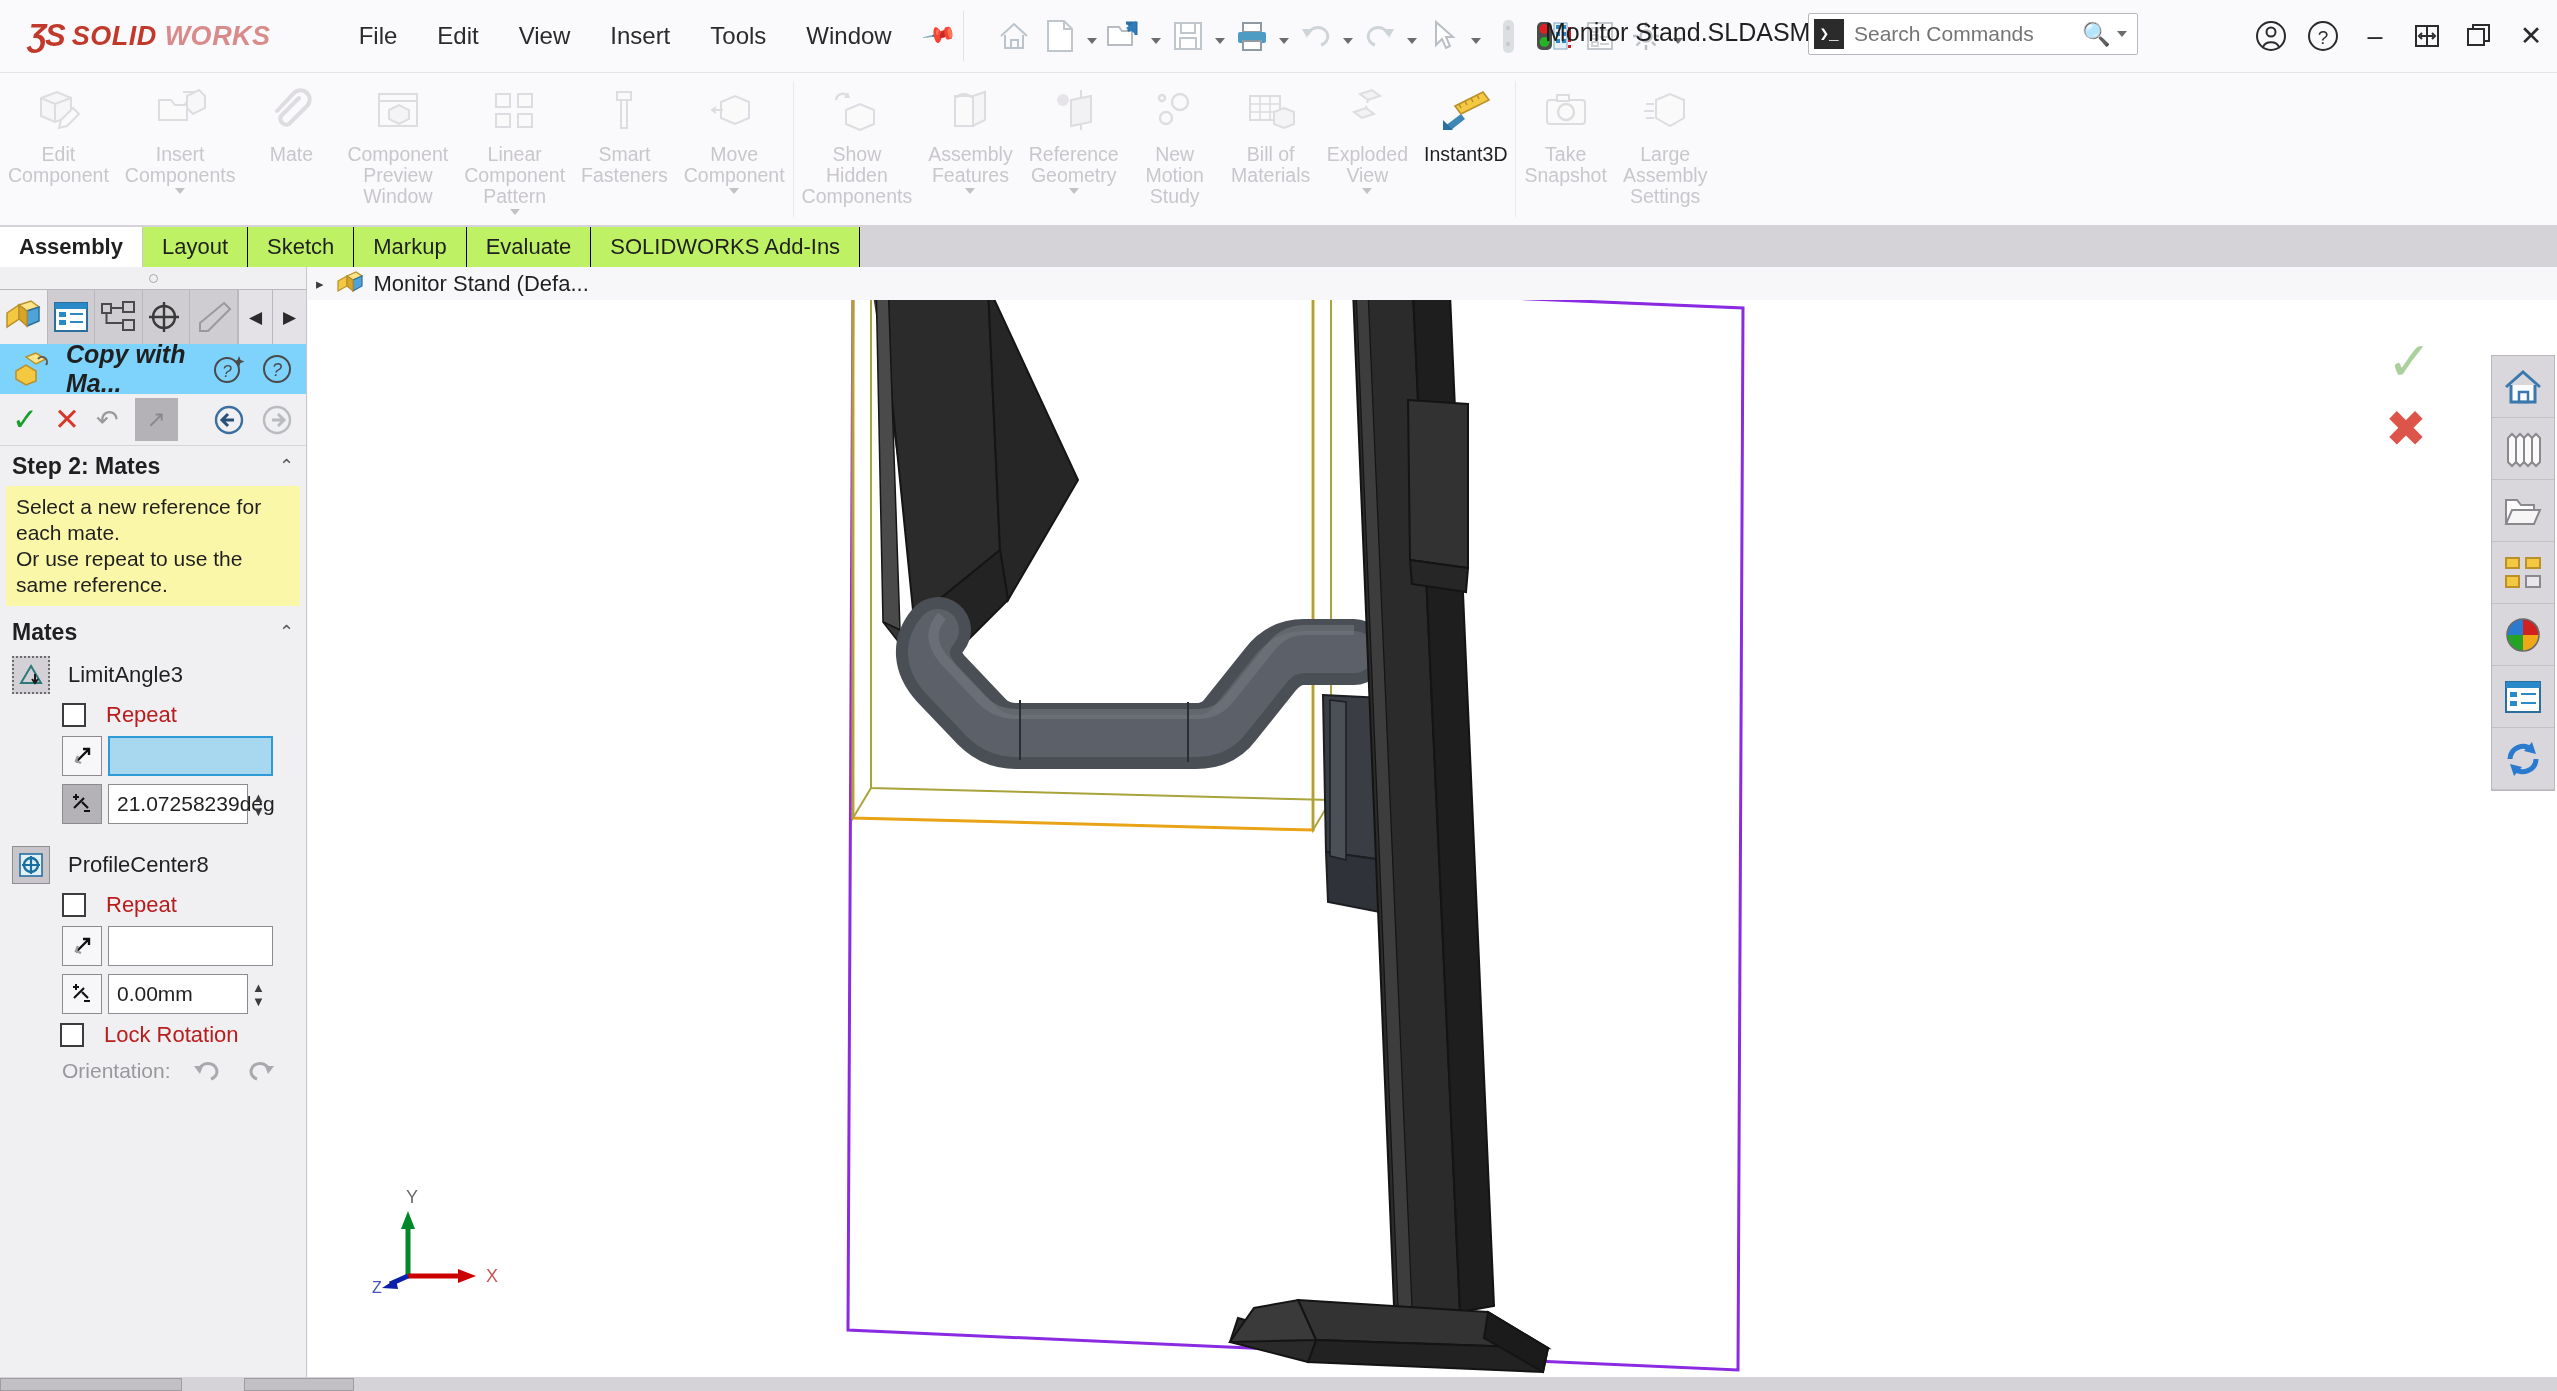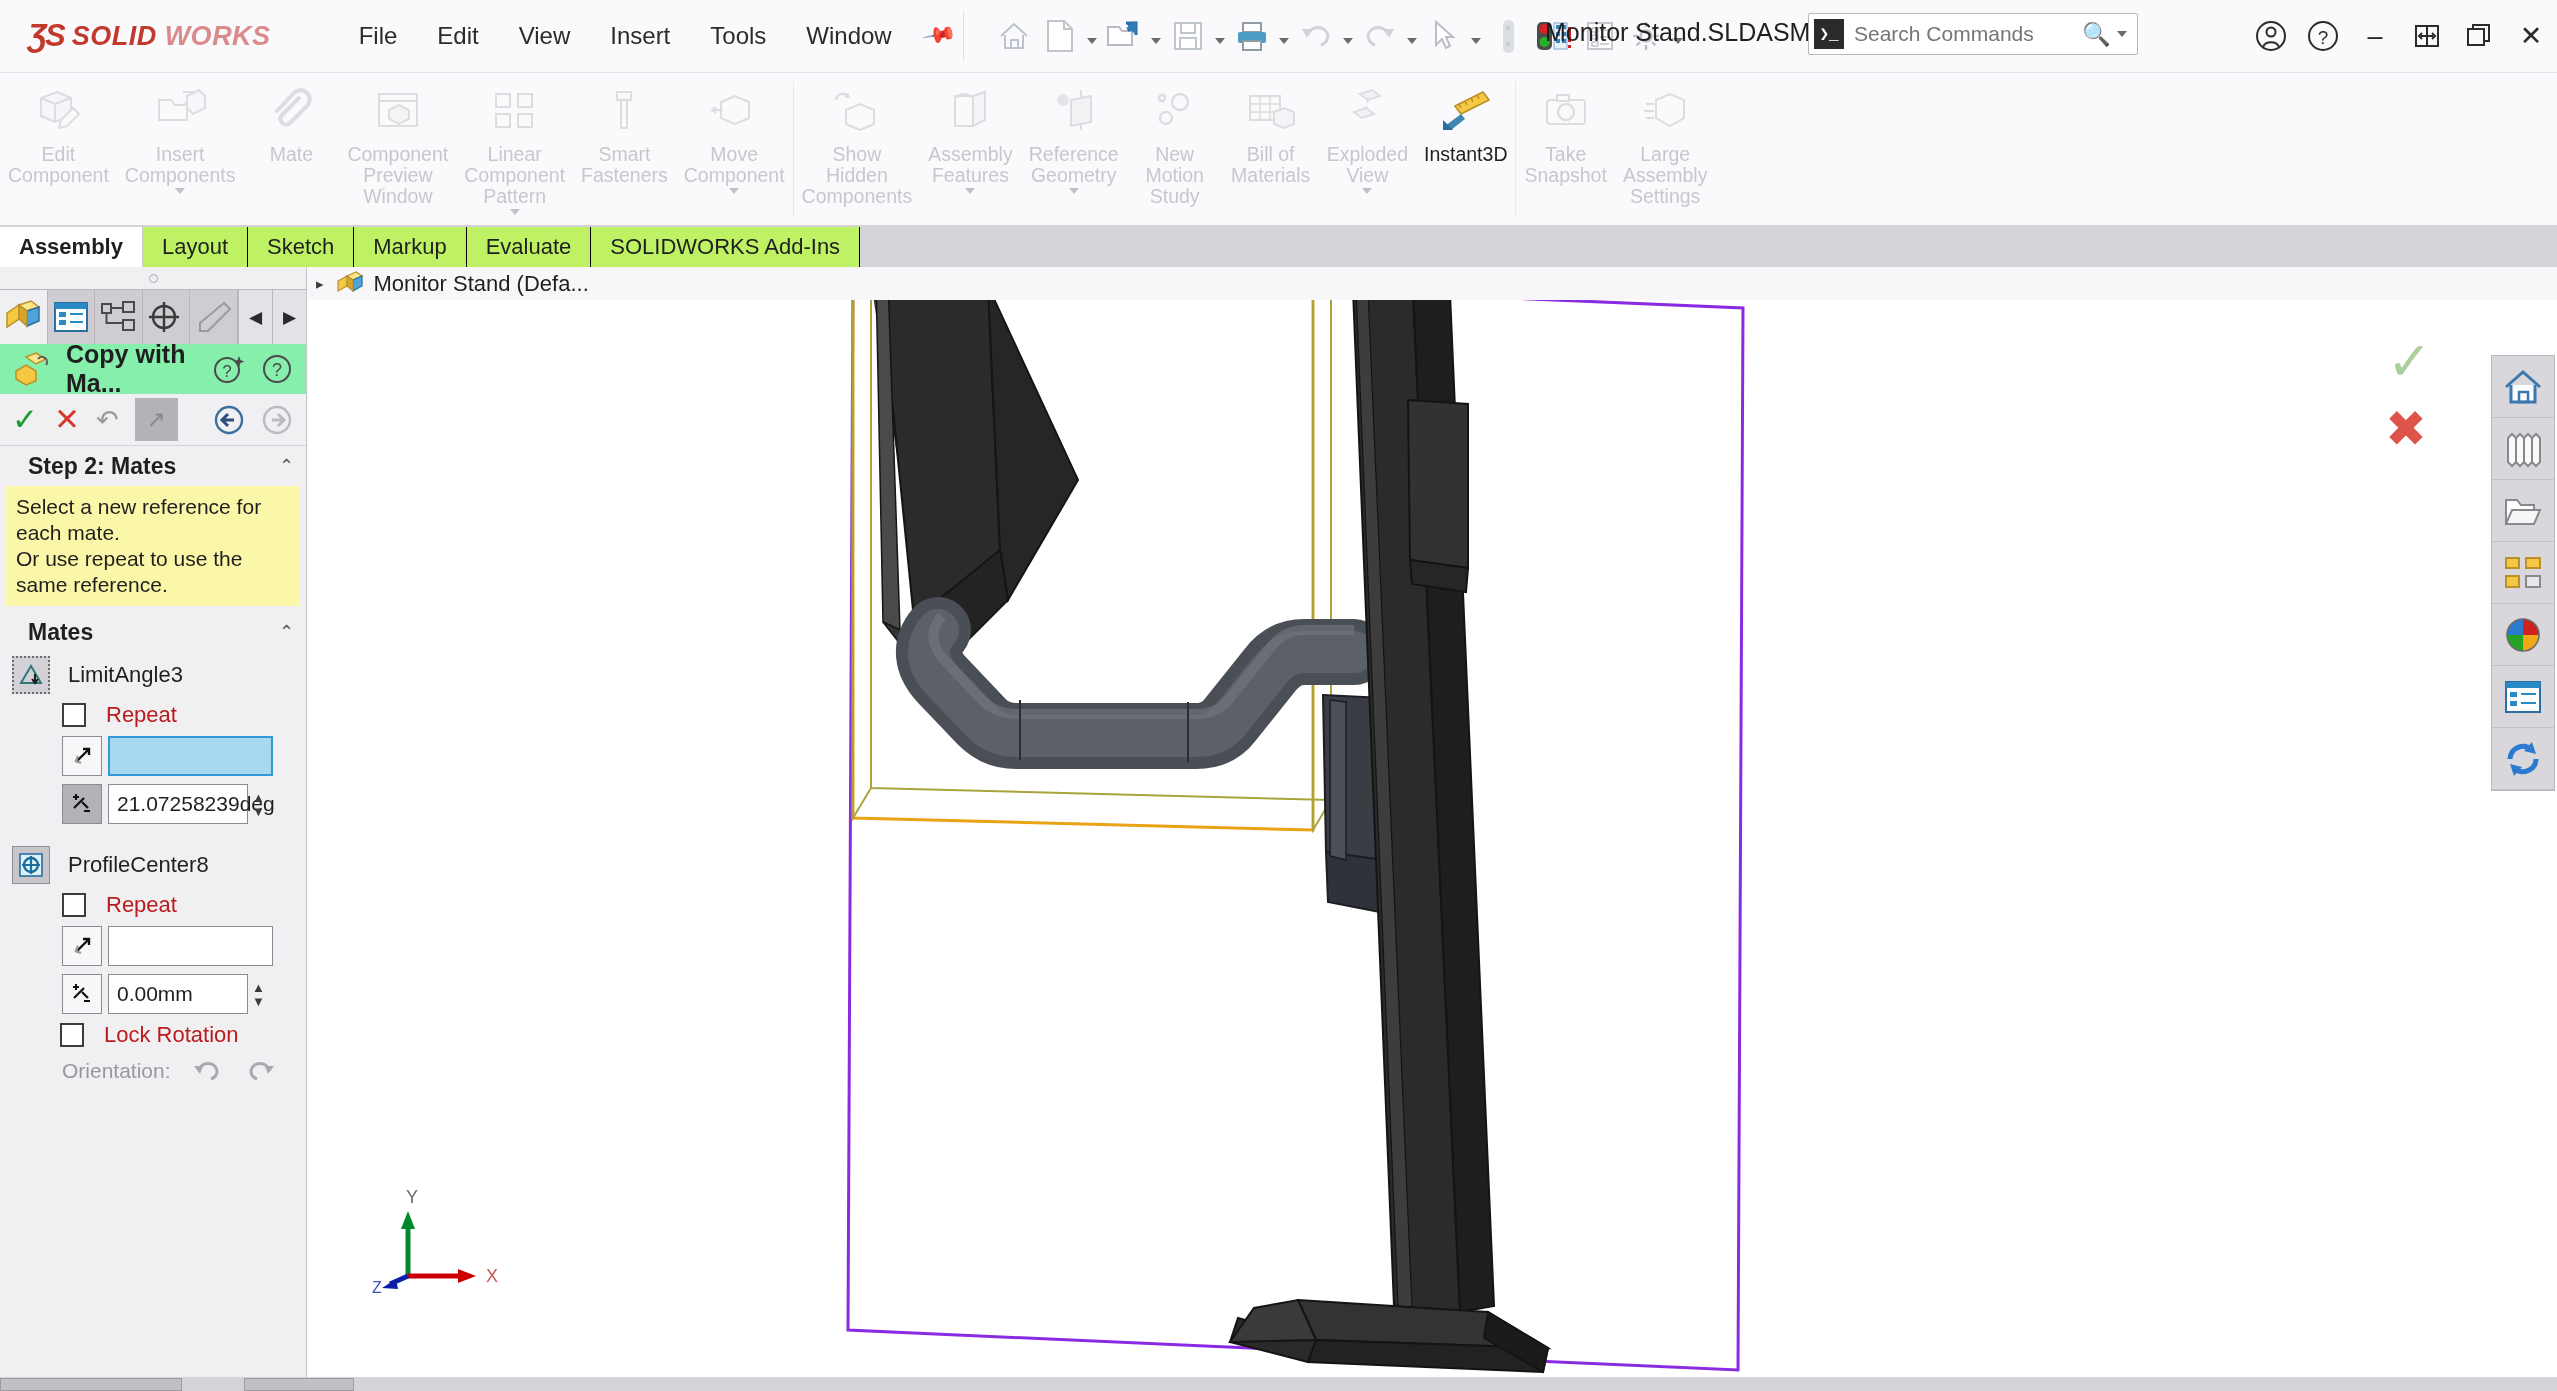--- a/index.html
+++ b/index.html
@@ -84,32 +84,32 @@
   
   .leftpanel { position:absolute; left:0; top:267px; width:307px; height:1124px; background:#f0eff2; border-right:1px solid #c8c6cb;}
   .lp-handle { height:22px; display:flex; align-items:center; justify-content:center; background:#f0eff2; }
   .lp-handle .dot { width:9px; height:9px; border:1px solid #aaa8ad; border-radius:50%; background:#f0eff2; }
   .pmtabs { height:55px; display:flex; align-items:stretch; background:#cfcdd2; border-top:1px solid #bab8bd; }
   .pmtab { width:64px; display:flex; align-items:center; justify-content:center; border-right:1px solid #bab8bd; cursor:default;}
   .pmtab.active { background:#f0eff2; }
   .pmarrows { margin-left:auto; display:flex; }
   .pmarrow { width:34px; display:flex; align-items:center; justify-content:center; background:#e4e2e7; border-left:1px solid #bab8bd; font-size:17px; color:#2b2b2b; cursor:default;}
 
-  .pmheader { height:50px; display:flex; align-items:center; padding:0 12px; background:#86efac; }
+  .pmheader { height:50px; display:flex; align-items:center; padding:0 12px; background:#7dd3fc;font-style:italic; }
   .pmheader .ptitle { font-size:25px; font-weight:bold; color:#1f1f1f; margin-left:14px; }
   .pmheader .phelp { margin-left:auto; display:flex; gap:14px; align-items:center; }
   .pmactions { height:52px; display:flex; align-items:center; padding:0 12px; gap:16px; background:#f0eff2; border-bottom:1px solid #d6d4d9;}
   .pmactions .ok { color:#1a9e2e; font-size:31px; cursor:default; }
   .pmactions .cancel { color:#d7372b; font-size:31px; cursor:default;}
   .pmactions .undo { color:#9a9a9a; font-size:27px; cursor:default;}
   .pmactions .pinbtn { width:43px; height:43px; background:#b4b2b7; display:flex; align-items:center; justify-content:center; color:#8a888d; font-size:23px; cursor:default;}
   .pmactions .navs { margin-left:auto; display:flex; gap:14px; }
 
   .sechead { height:40px; display:flex; align-items:center; padding:0 12px; background:#f0eff2; }
-  .sechead .stitle { font-size:23px; font-weight:bold; color:#1f1f1f;margin-left:16px; }
+  .sechead .stitle { font-size:23px; font-weight:bold; color:#1f1f1f; }
   .sechead .chev { margin-left:auto; font-size:18px; color:#5b5b5b; cursor:default;}
 
   .msgbox { background:#fbf7a8; margin:0 6px 6px 6px; padding:8px 10px; font-size:21px; line-height:26px; color:#1f1f1f; }
 
   .mrow { display:flex; align-items:center; padding:4px 12px; }
   .micon { width:38px; height:38px; border:1px solid #8f8d92; background:#c8c6cb; display:flex; align-items:center; justify-content:center; }
   .micon.dotted { border:2px dotted #6b6b6b; background:#d3d1d6; }
   .mname { font-size:22px; color:#1f1f1f; margin-left:18px;}
   .cbrow { display:flex; align-items:center; padding:4px 12px 4px 62px; }
   .cbox { width:24px; height:24px; border:2px solid #3c3c3c; background:#fff; }

